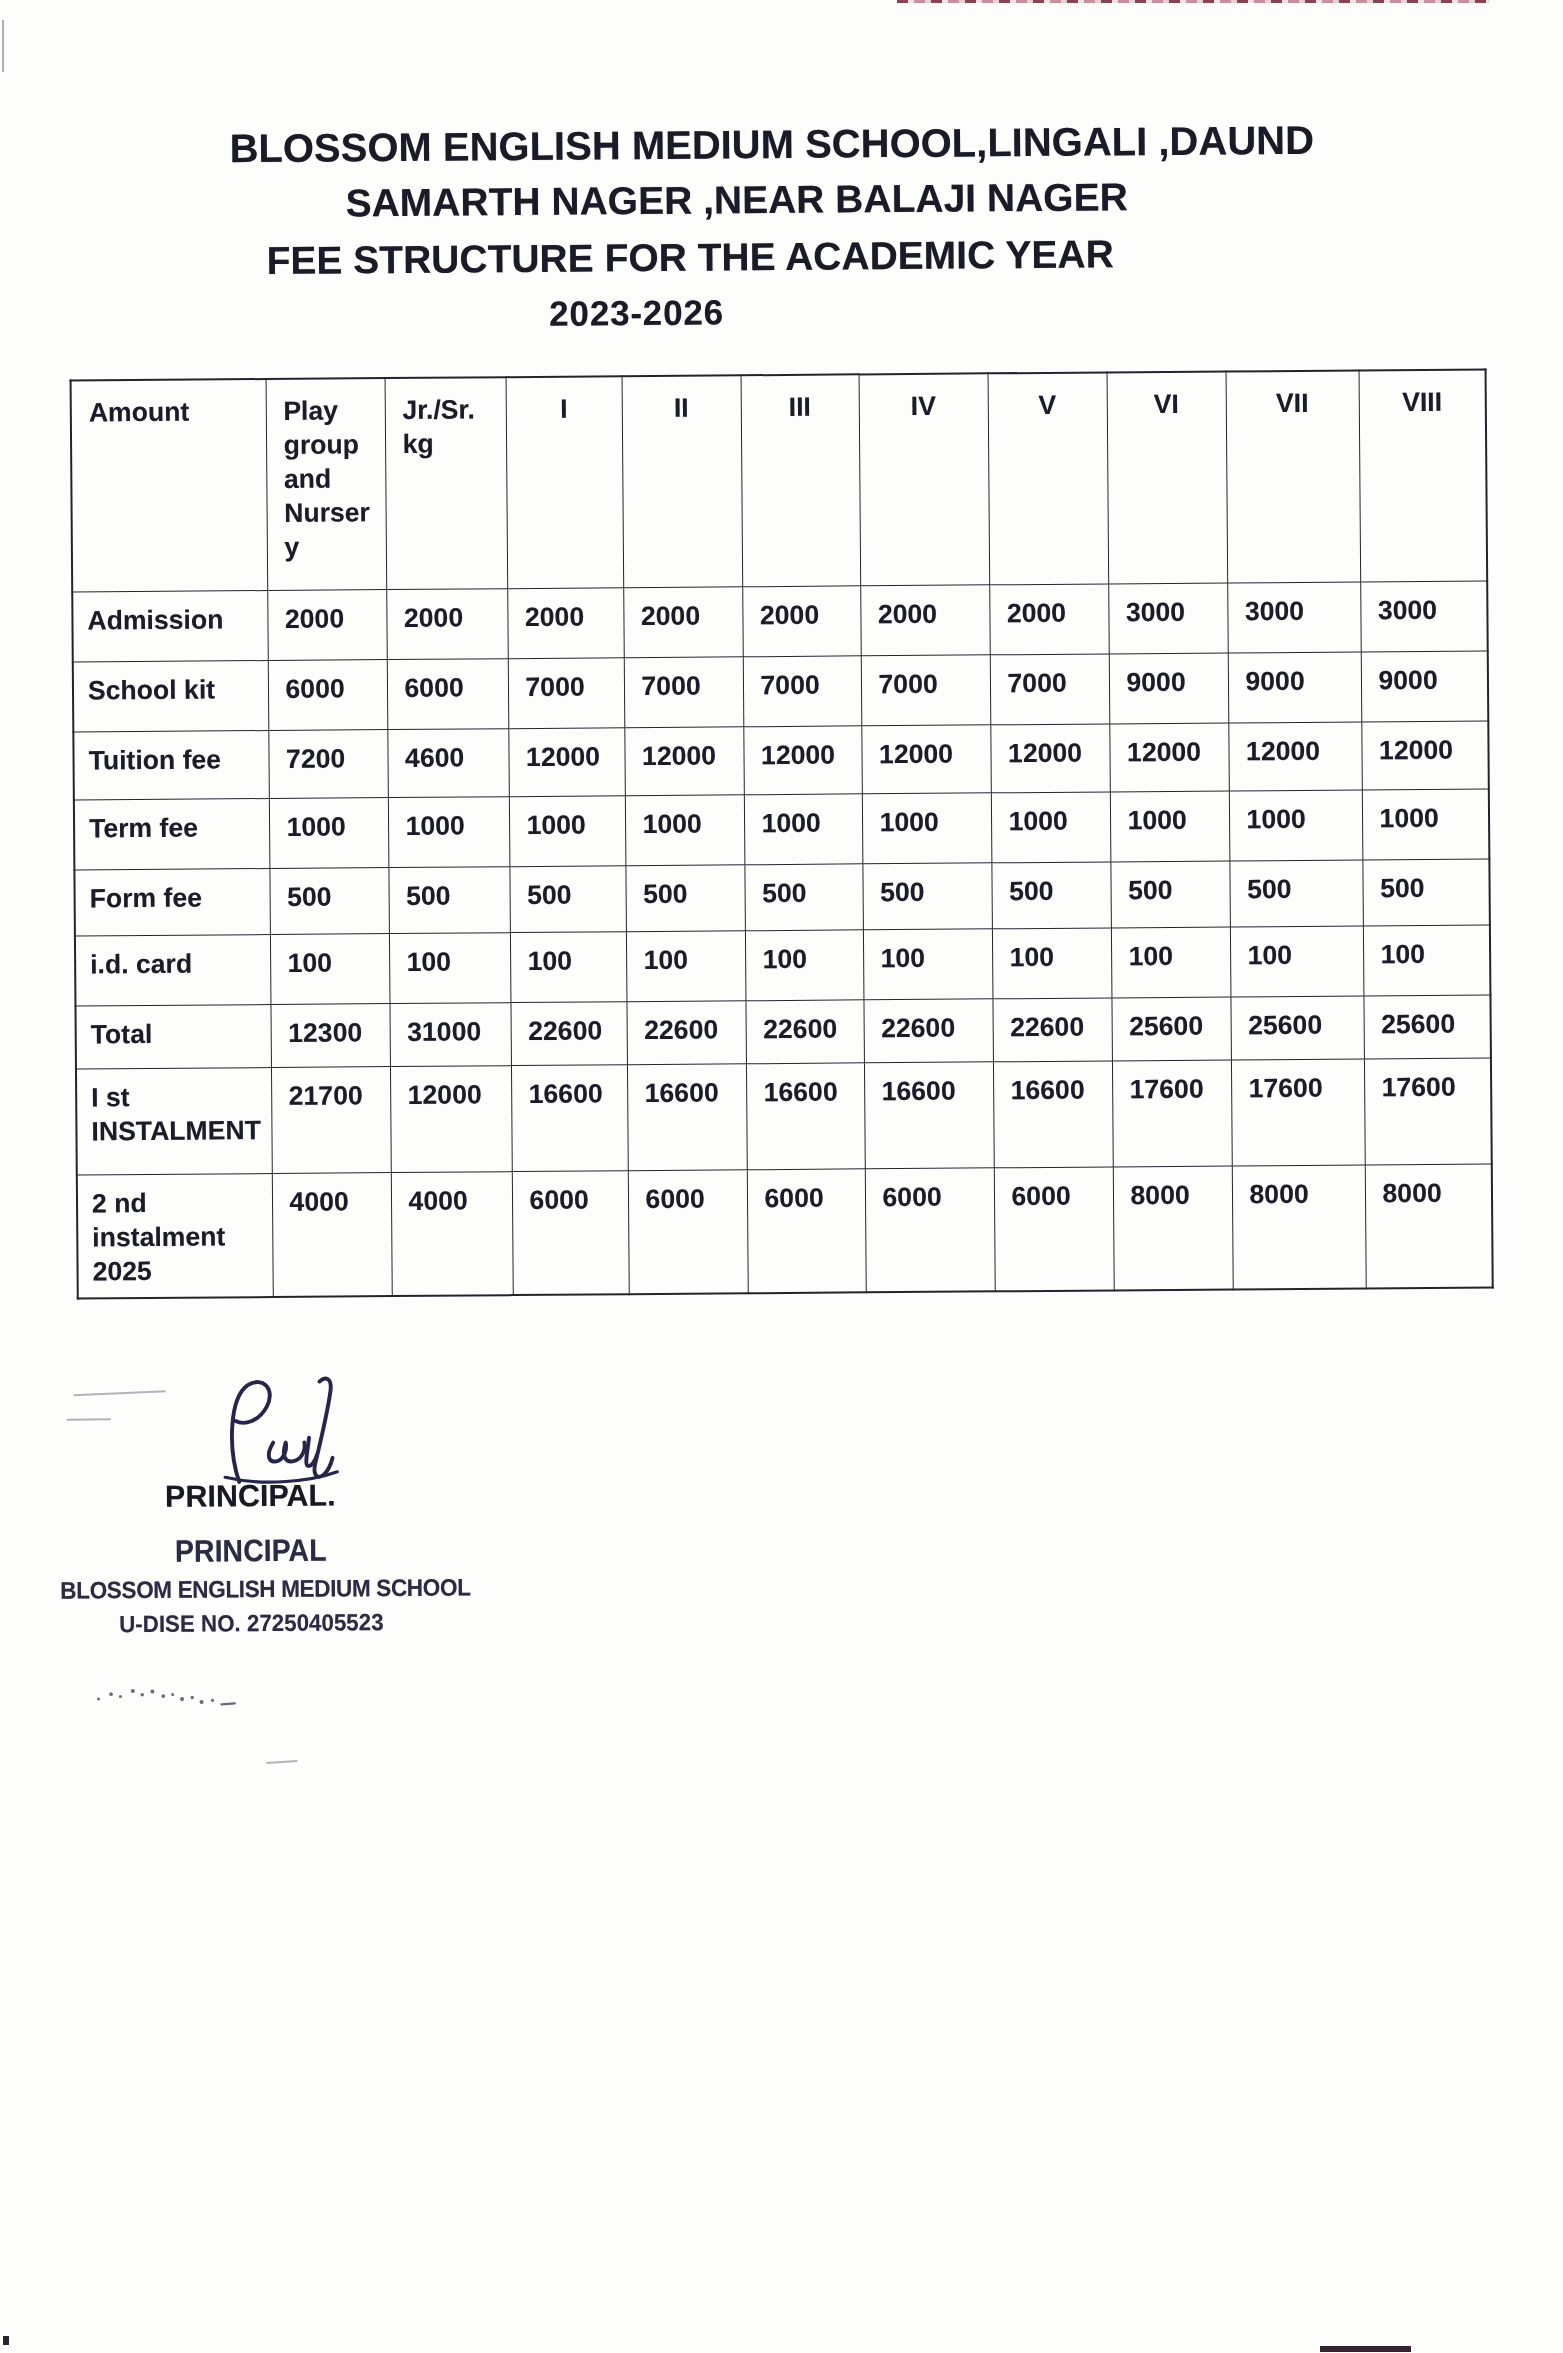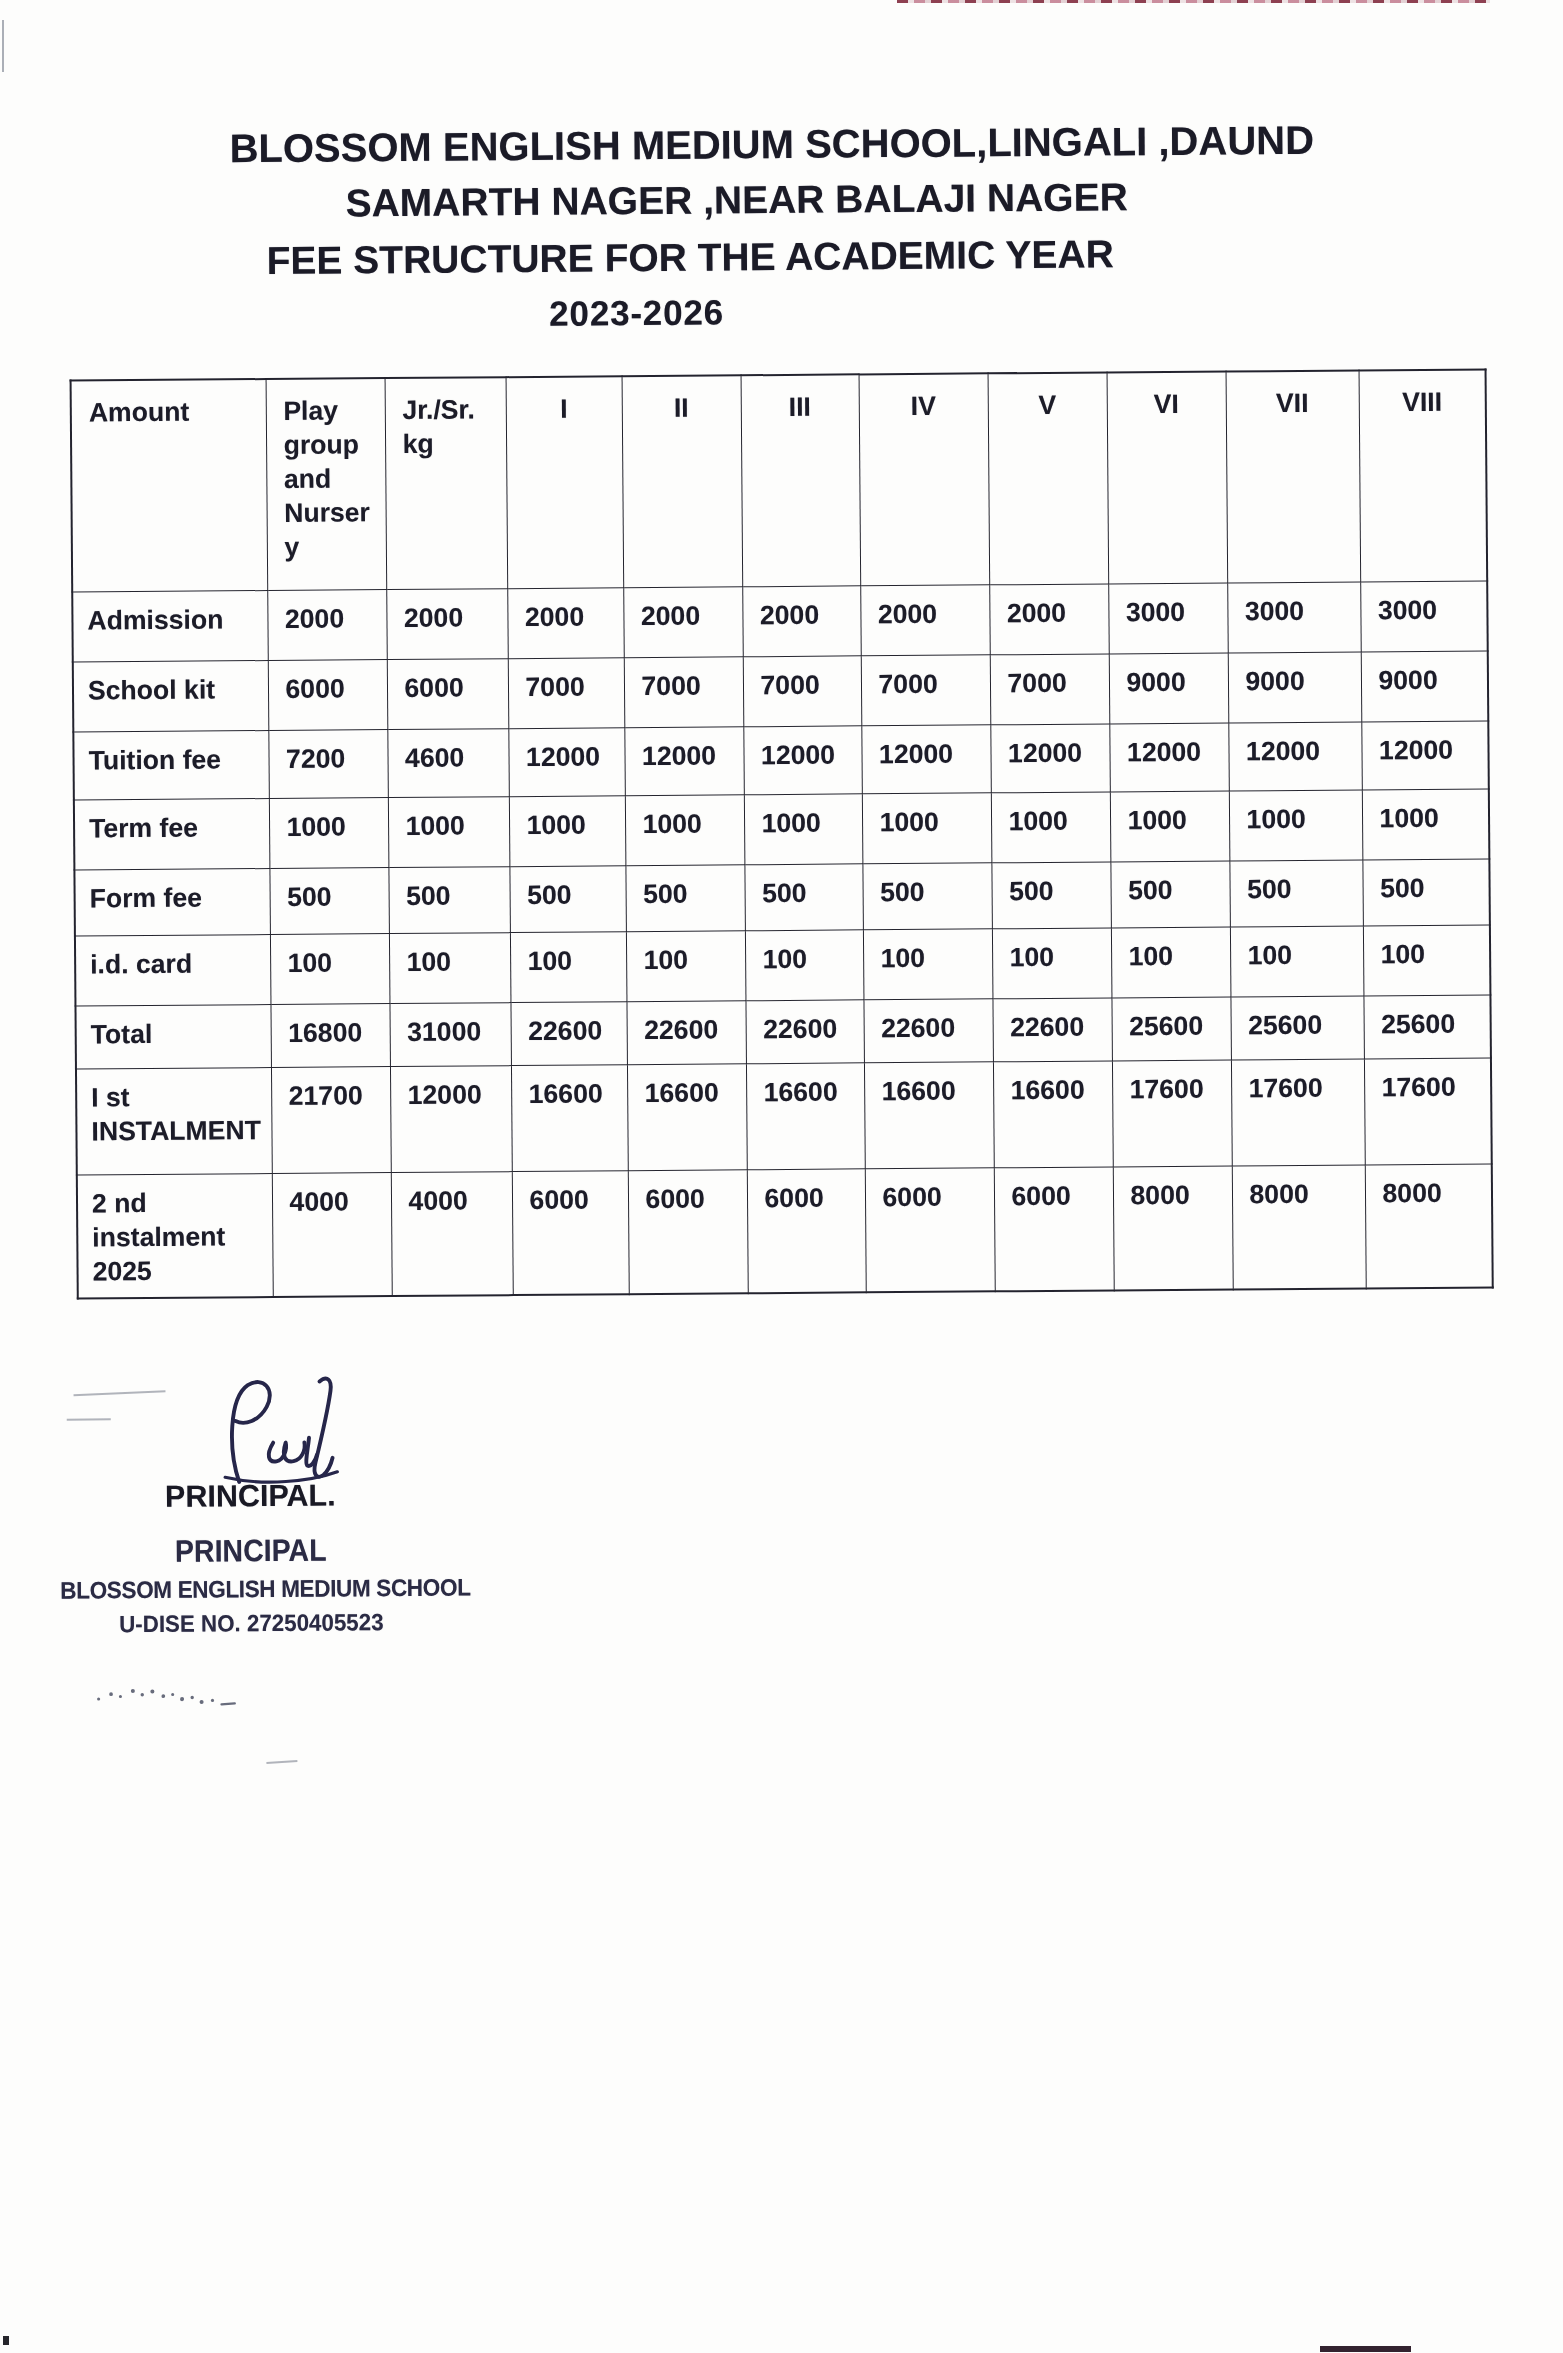--- a/index.html
+++ b/index.html
@@ -195,21 +195,21 @@
           <td>100</td>
           <td>100</td>
           <td>100</td>
           <td>100</td>
           <td>100</td>
           <td>100</td>
           <td>100</td>
         </tr>
         <tr>
           <td class="label-cell">Total</td>
-          <td>16800</td>
+          <td>12300</td>
           <td>31000</td>
           <td>22600</td>
           <td>22600</td>
           <td>22600</td>
           <td>22600</td>
           <td>22600</td>
           <td>25600</td>
           <td>25600</td>
           <td>25600</td>
         </tr>

